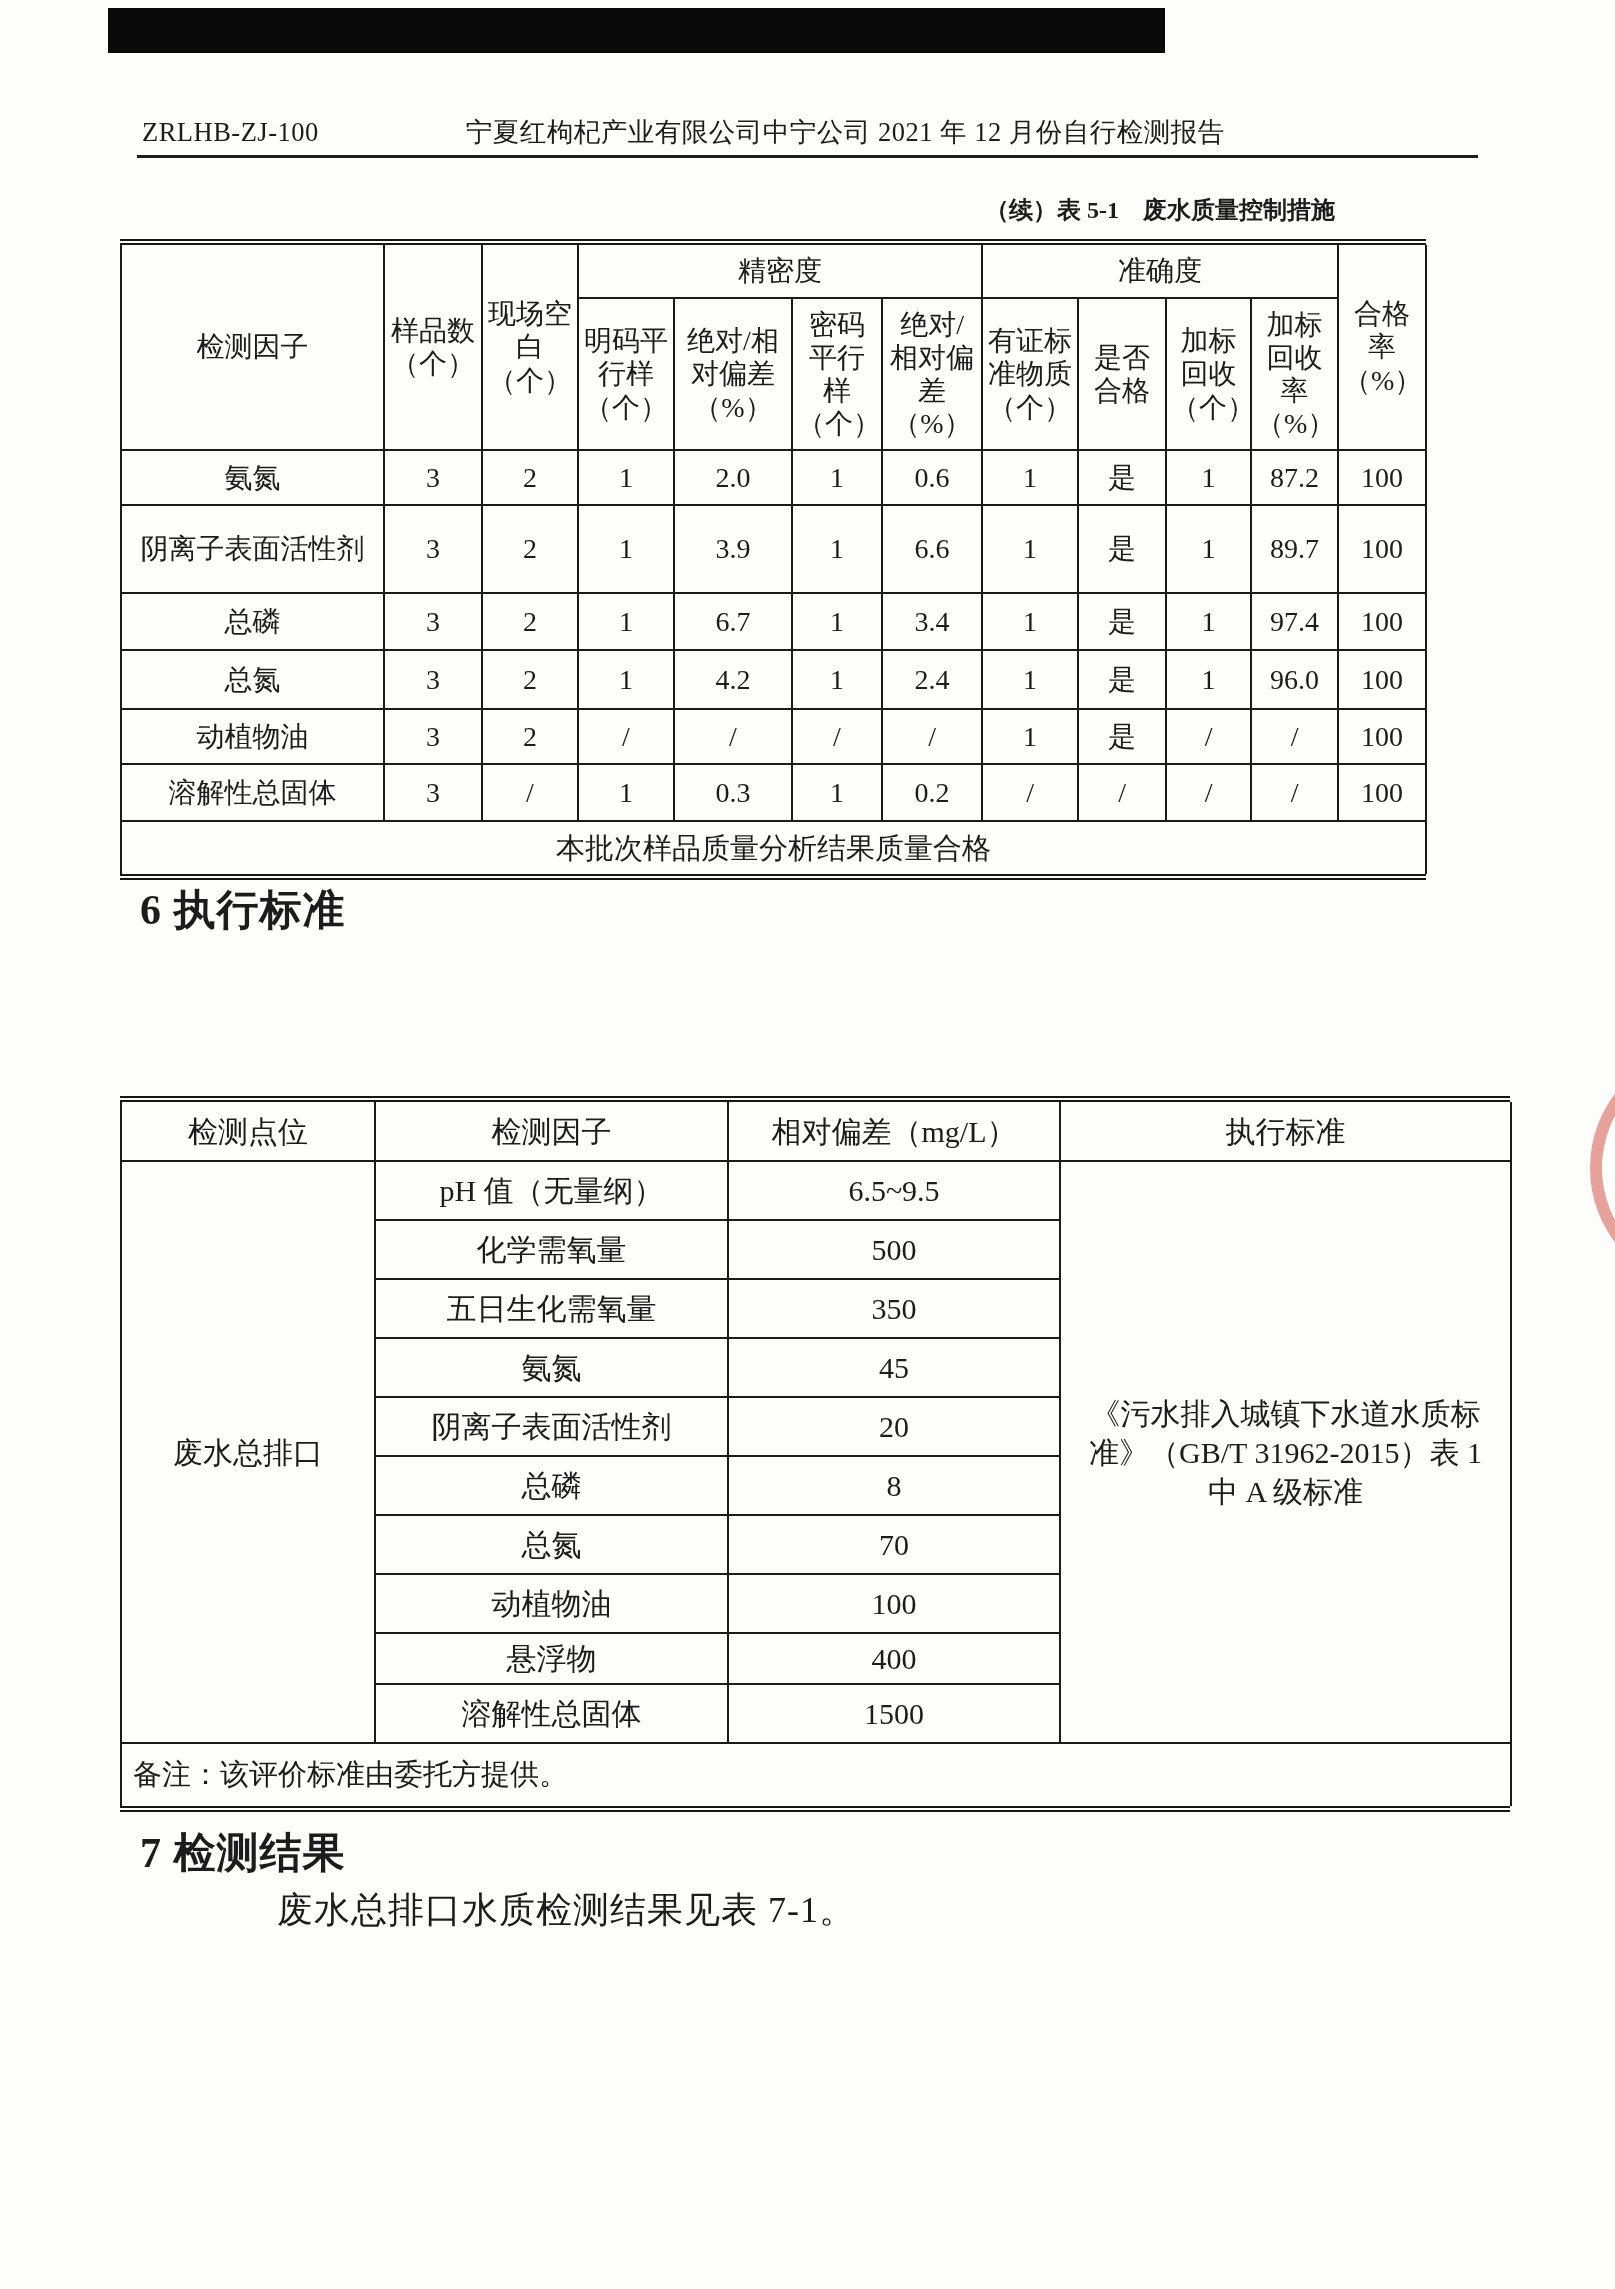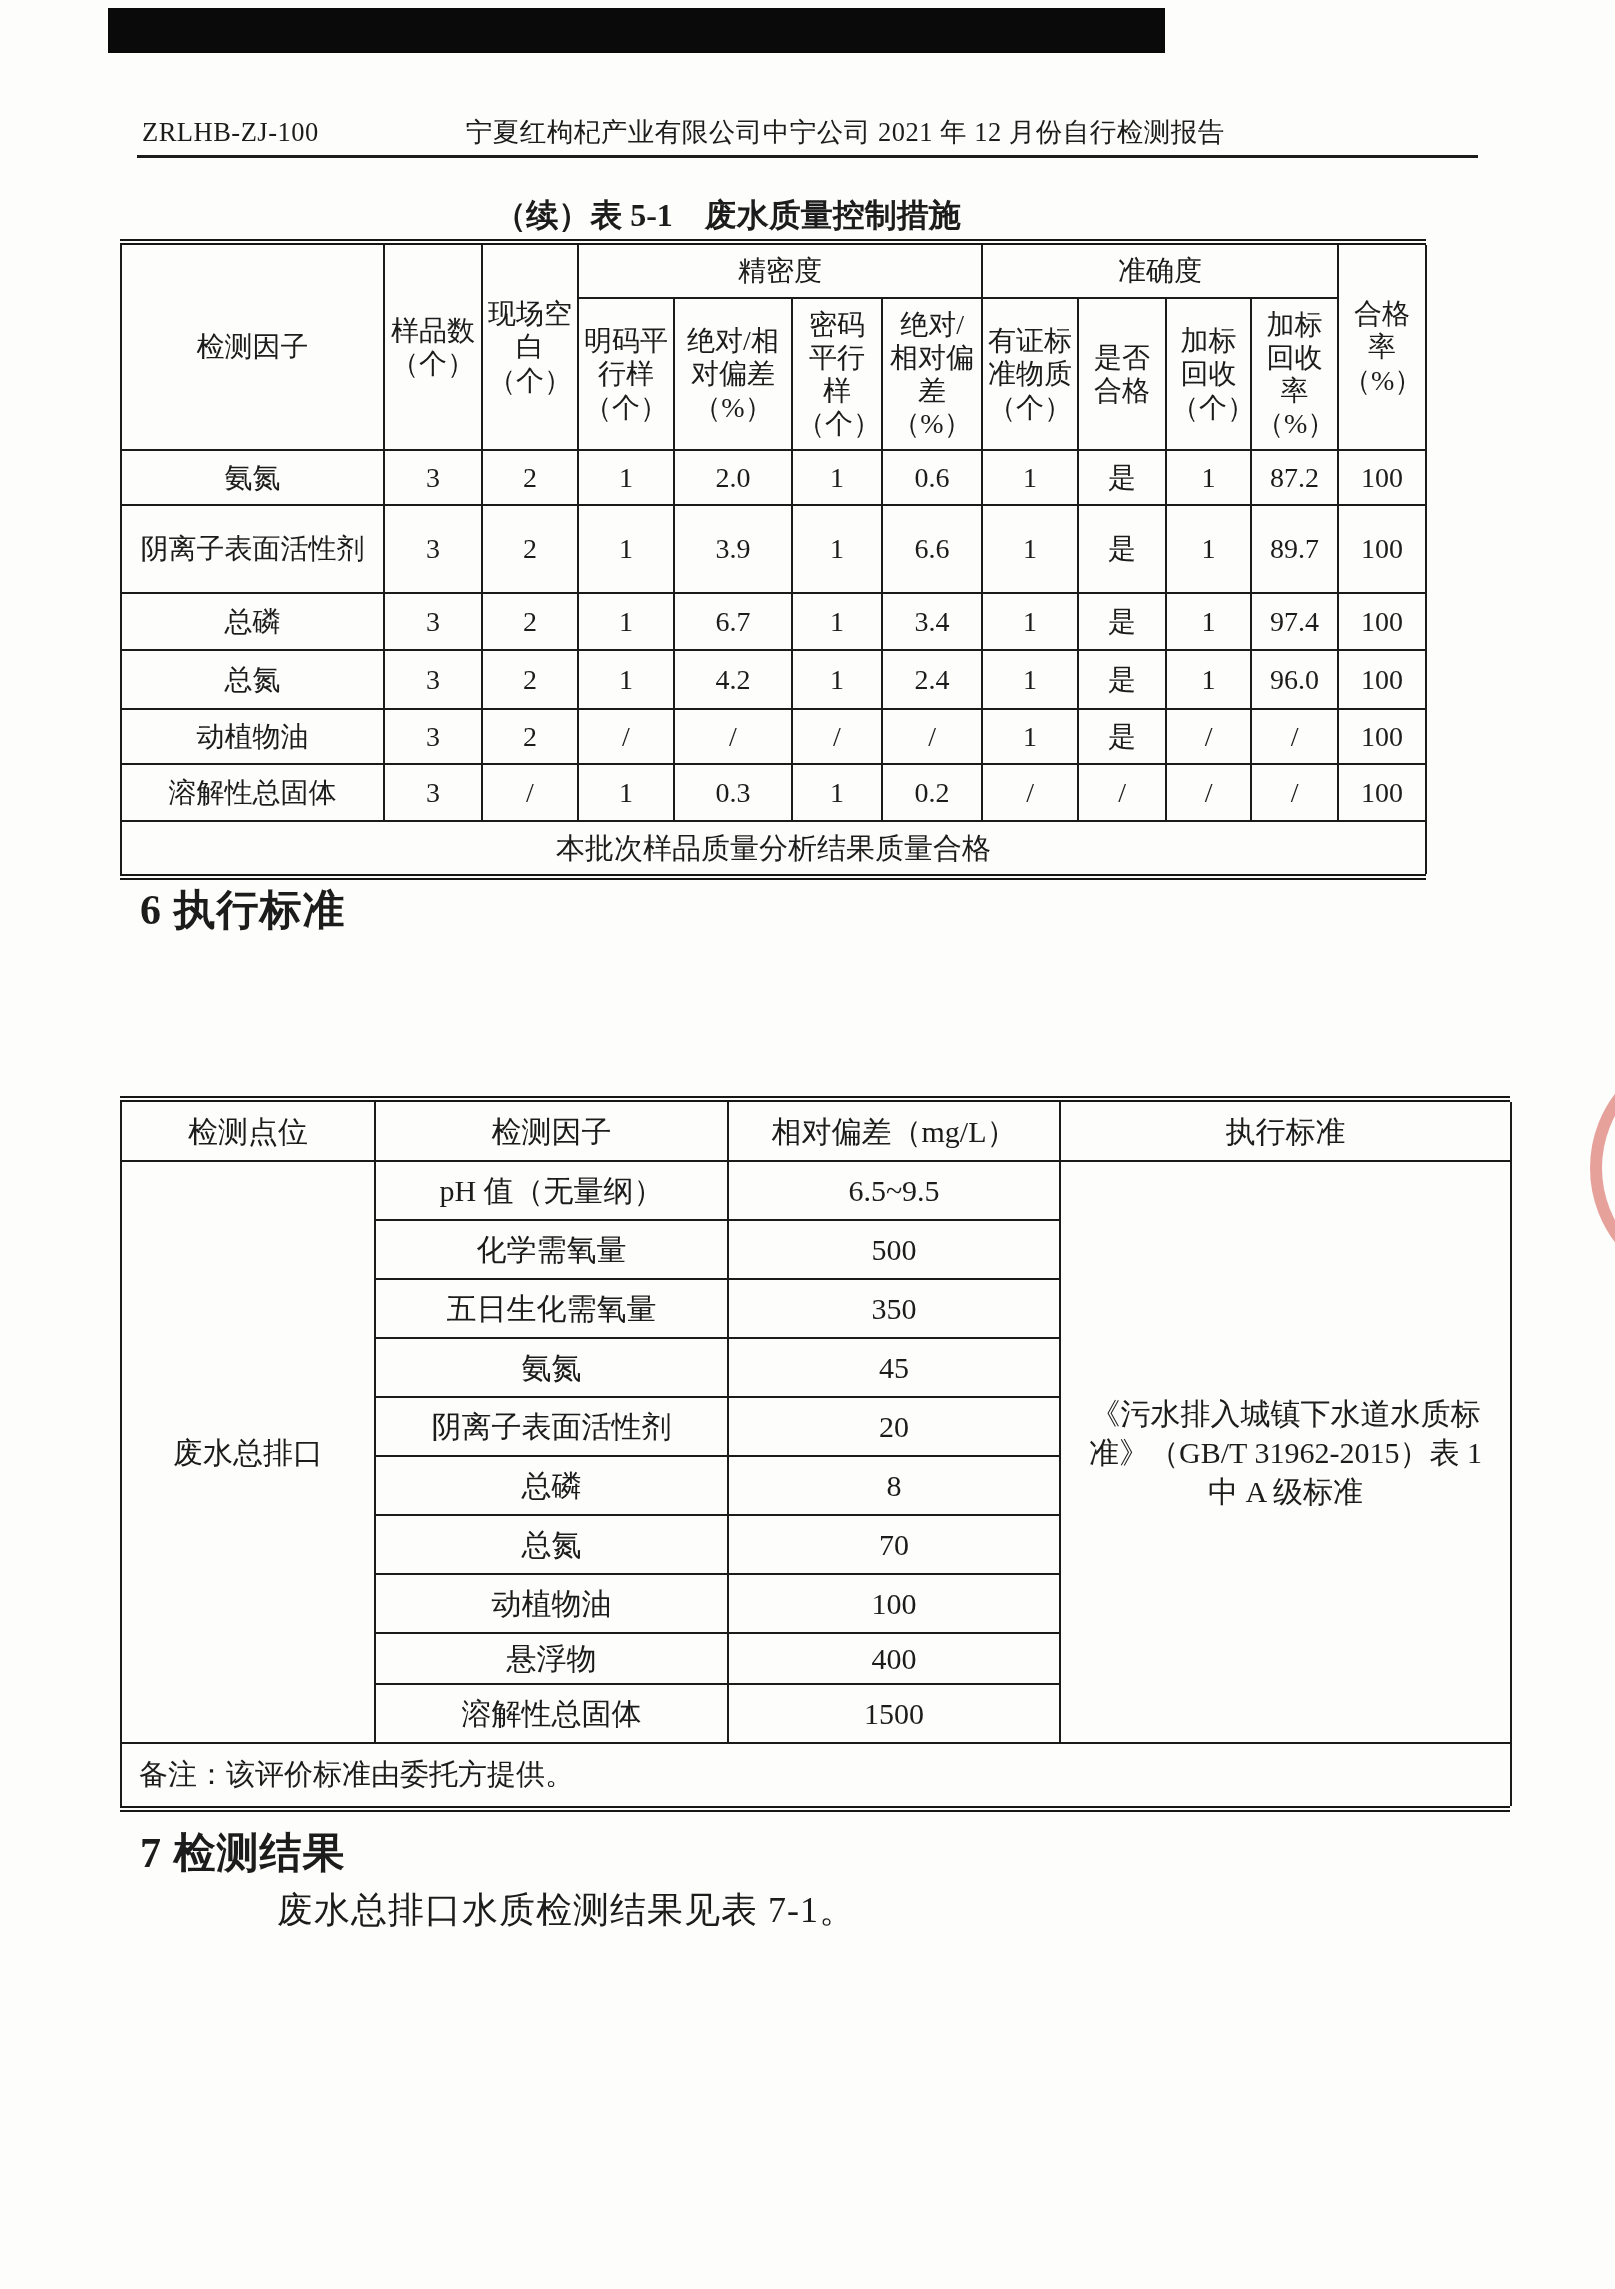--- a/index.html
+++ b/index.html
@@ -10,39 +10,39 @@
     overflow:hidden;
     font-family:"Liberation Serif","DejaVu Serif",serif;
     color:#1c1c1c;
   }
   .topbar{position:absolute;left:108px;top:7.8px;width:1057px;height:45px;background:#0a0a0a;}
   .docheader{position:absolute;left:142px;top:114px;width:1333px;display:flex;align-items:baseline;font-size:26.5px;letter-spacing:0.5px;}
   .doccode{flex:0 0 auto;}
   .doctitle{margin-left:147px;}
   .headrule{position:absolute;left:137px;top:155px;width:1341px;height:2.9px;background:#1d1d1d;}
 
-  .tbltitle{position:absolute;left:120px;width:1215px;text-align:center;font-weight:bold;font-size:32px;}
+  .tbltitle{position:absolute;left:120px;width:1215px;text-align:right;font-weight:bold;font-size:24px;}
   .t5title{top:194px;}
   .t6title{top:1055px;}
 
   .tblwrap{position:absolute;border-top:6.9px double #161616;border-bottom:6.9px double #161616;background:transparent;}
   .t5wrap{left:120px;top:239px;width:1306px;}
   .t6wrap{left:120px;top:1096px;width:1390px;}
 
   table{border-collapse:collapse;width:100%;table-layout:fixed;}
   th,td{border:2px solid #1b1b1b;text-align:center;vertical-align:middle;padding:2px 3.9px;font-weight:normal;box-sizing:border-box;}
   thead tr:first-child th{border-top:none;}
   tr.lastrow td{border-bottom:none;}
   .t5 th,.t5 td{font-size:28px;line-height:1.18;}
   .t6 th,.t6 td{font-size:30px;line-height:1.3;}
   .t5 thead tr.subhead th{border-bottom:2.9px solid #1b1b1b;}
   .t5 thead th[rowspan]{border-bottom:2.9px solid #1b1b1b;}
   .t6 thead th{border-bottom:2.9px solid #1b1b1b;}
   tr.noterow td{border-top:2px solid #1b1b1b;border-bottom:none;font-size:29px;}
-  tr.remarkrow td{border-top:2.9px solid #1b1b1b;border-bottom:none;text-align:left;padding-left:17px;font-size:29px;}
+  tr.remarkrow td{border-top:2.9px solid #1b1b1b;border-bottom:none;text-align:left;padding-left:11px;font-size:29px;}
   .stdcell{padding:0 13.7px;line-height:1.7;}
 
   .secheading{position:absolute;left:140px;font-size:42px;font-weight:bold;letter-spacing:1px;}
   .s6{top:882px;}
   .s7{top:1825px;}
   .para{position:absolute;left:277px;font-size:36px;letter-spacing:1px;}
   .p6{top:982px;}
   .p7{top:1886px;}
 
   .pagefooter{position:absolute;left:147px;top:2117px;width:1323px;display:flex;justify-content:space-between;font-size:26.5px;}

